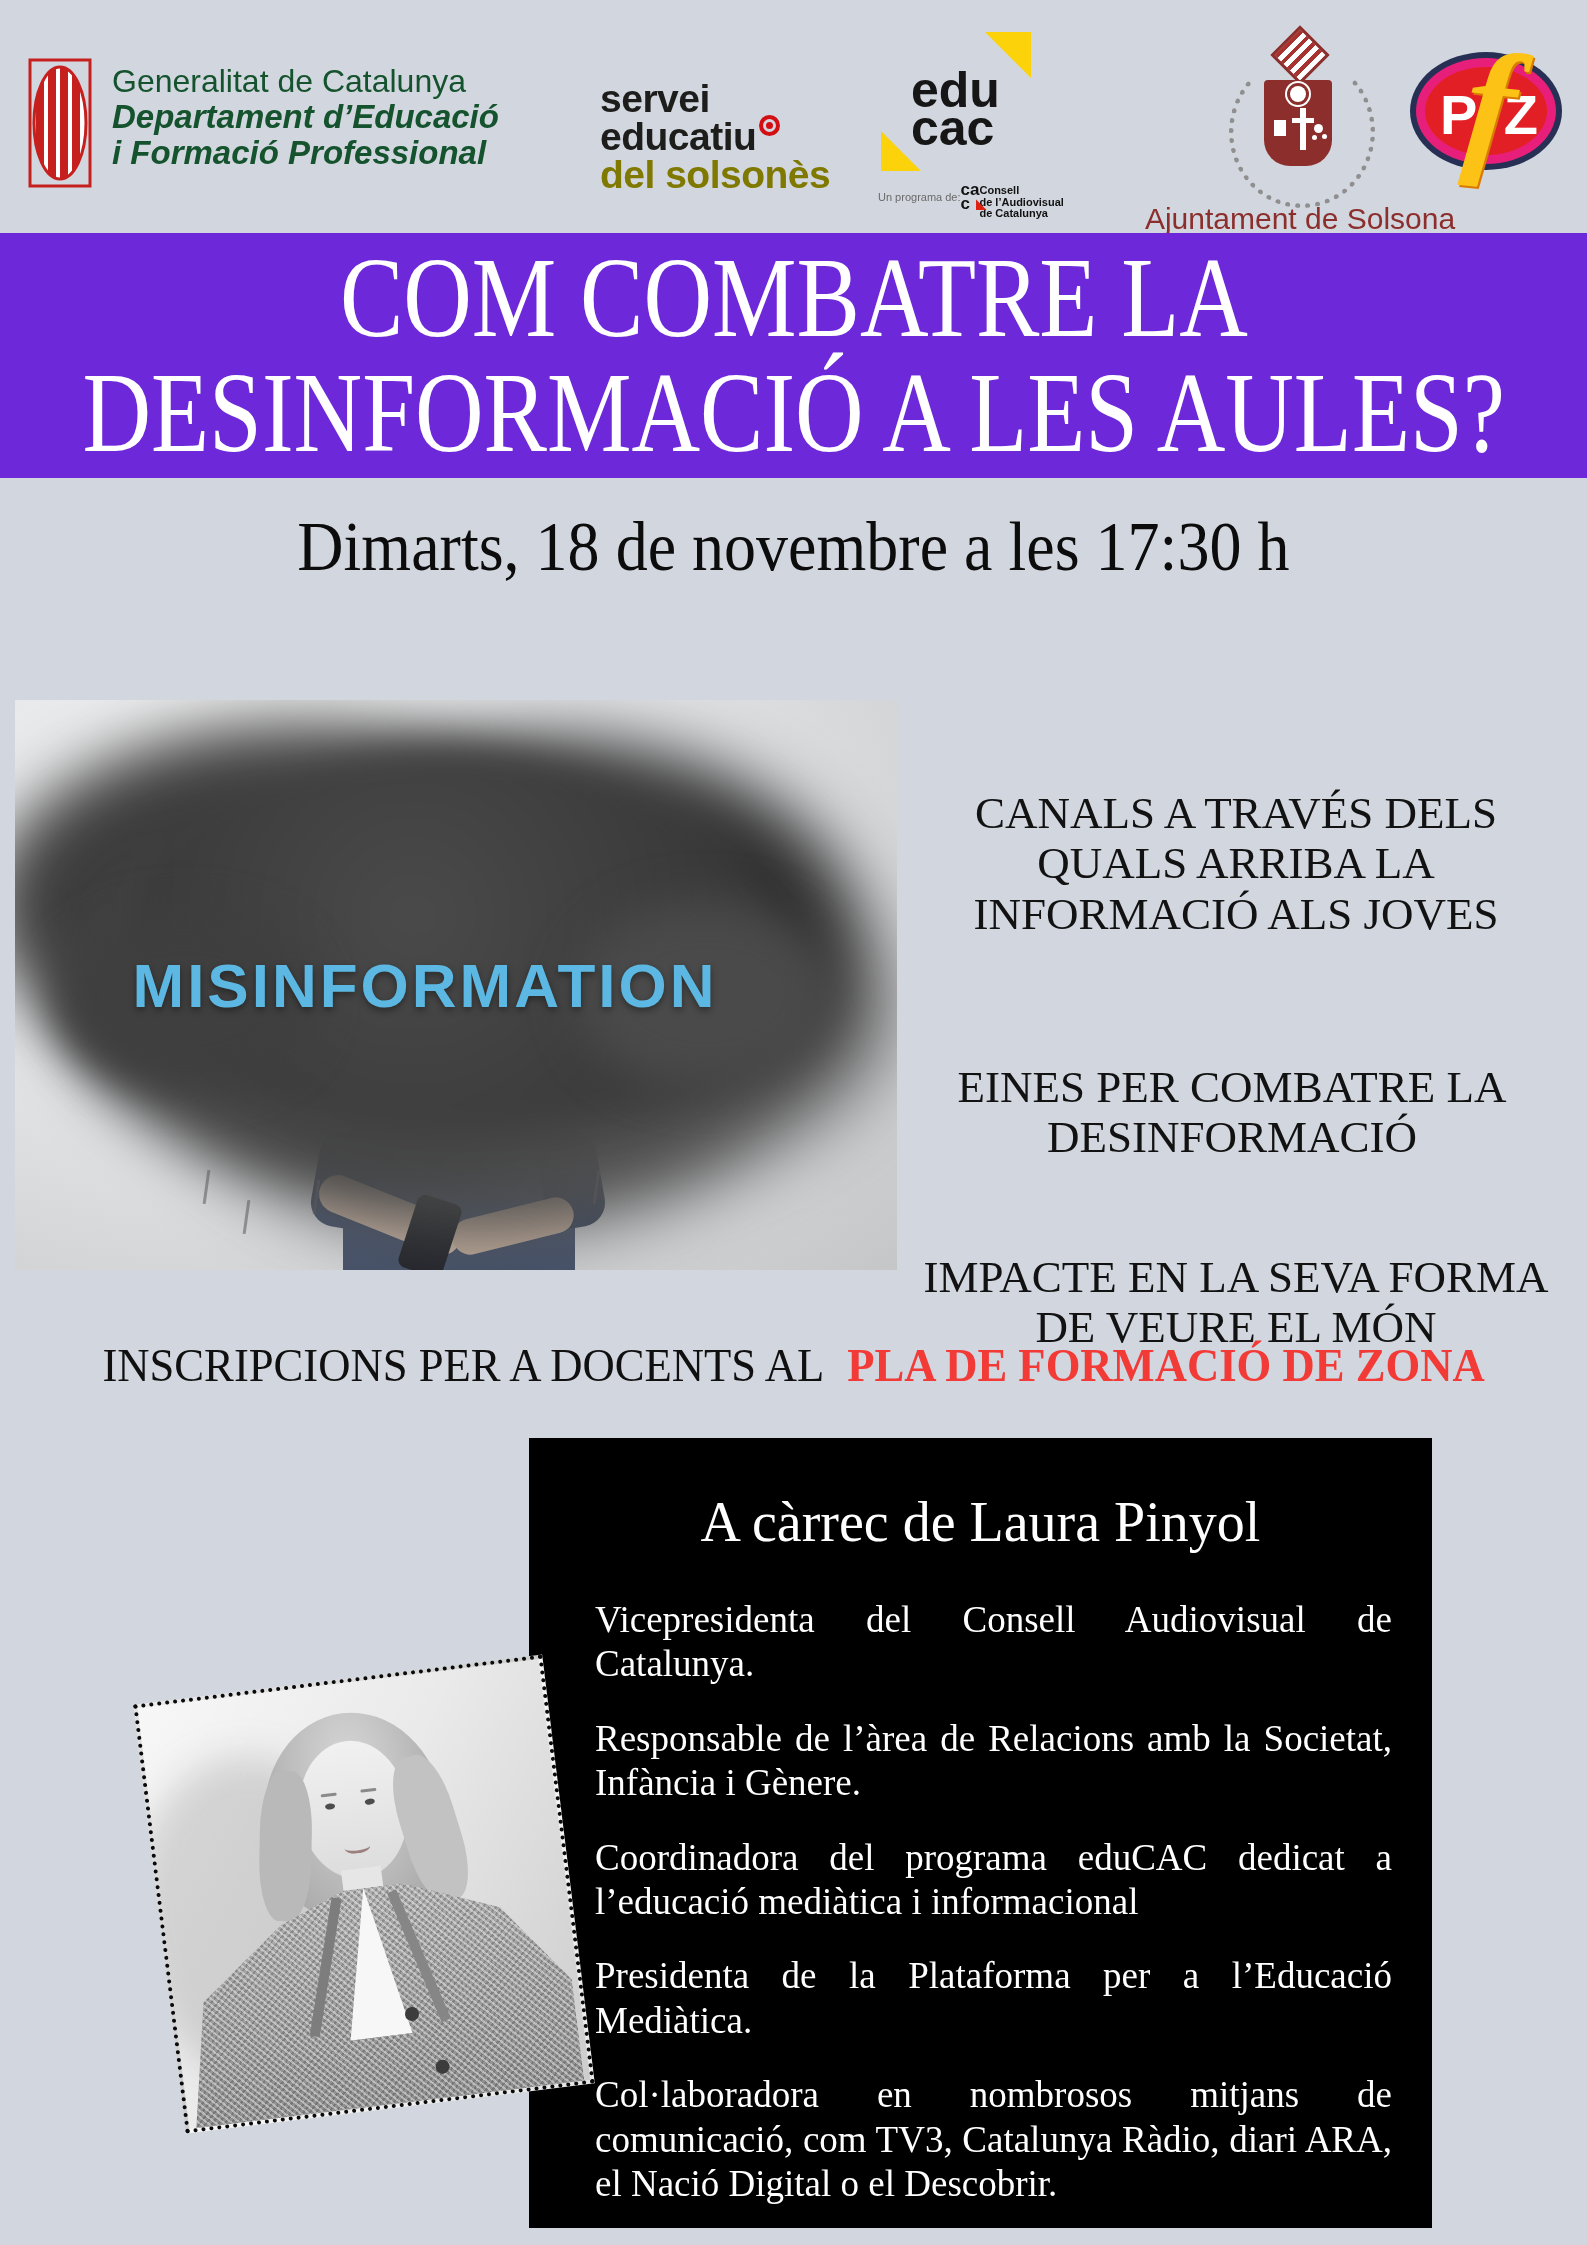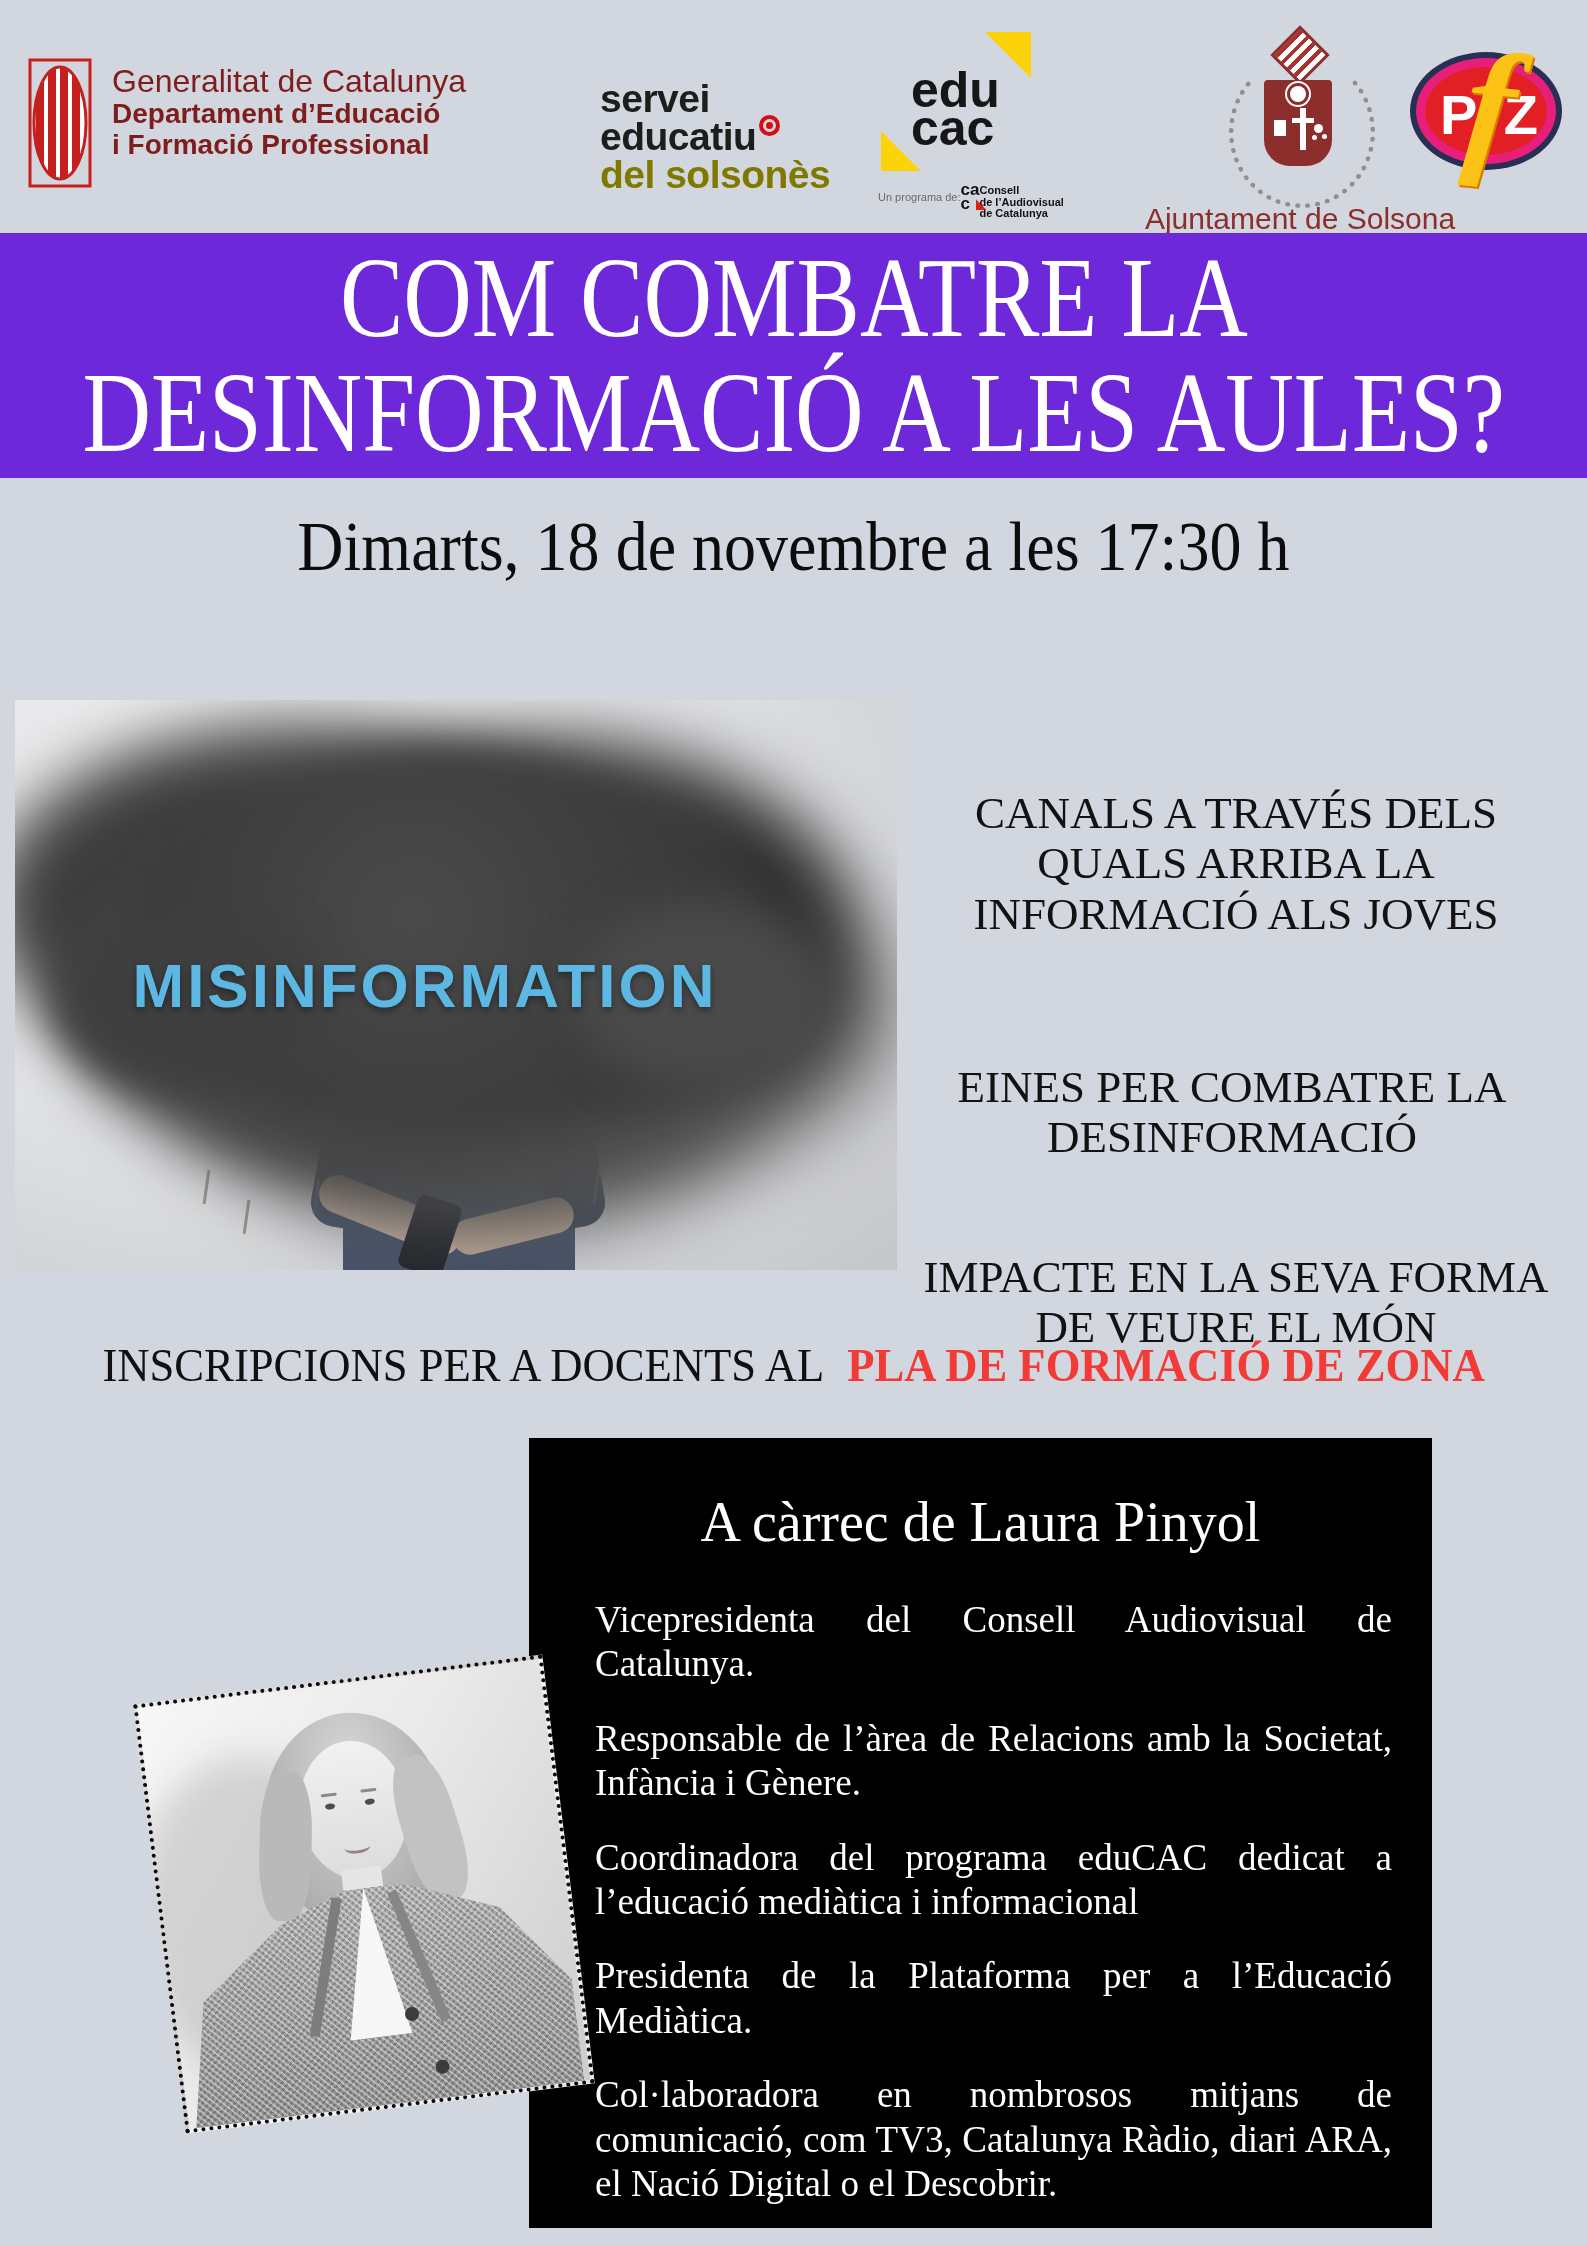--- a/index.html
+++ b/index.html
@@ -2,23 +2,23 @@
 <html><head>
 <meta charset="utf-8">
 <style>
   html,body{margin:0;padding:0;}
   body{width:1587px;height:2245px;background:#d2d6de;position:relative;overflow:hidden;
        font-family:"Liberation Serif",serif;color:#111;}
   .abs{position:absolute;}
 
   
   .gencat{left:28px;top:58px;display:flex;gap:20px;align-items:flex-start;}
-  .gencat-text{font-family:"Liberation Sans",sans-serif;color:#7f1d1d;line-height:1.1;padding-top:6px;}
+  .gencat-text{font-family:"Liberation Sans",sans-serif;color:#14532d;line-height:1.1;padding-top:6px;}
   .gencat-l1{font-size:32px;font-weight:400;}
-  .gencat-l2,.gencat-l3{font-size:28px;font-weight:700;}
+  .gencat-l2,.gencat-l3{font-size:33px;font-weight:700;font-style:italic;}
 
   .servei{left:600px;top:80px;font-family:"Liberation Sans",sans-serif;font-weight:700;
           font-size:39px;line-height:.98;color:#1d1d1b;letter-spacing:-.5px;}
   .servei .olive{color:#7f7900;}
   .reg-dot{display:inline-block;width:13px;height:13px;border:4px solid #d40f14;border-radius:50%;
            position:relative;top:-14px;margin-left:3px;}
   .reg-dot::after{content:'';position:absolute;inset:3px;background:#d40f14;border-radius:50%;}
 
   .educac{left:858px;top:25px;width:250px;height:200px;}
   .tri{position:absolute;background:#fcd30a;}

